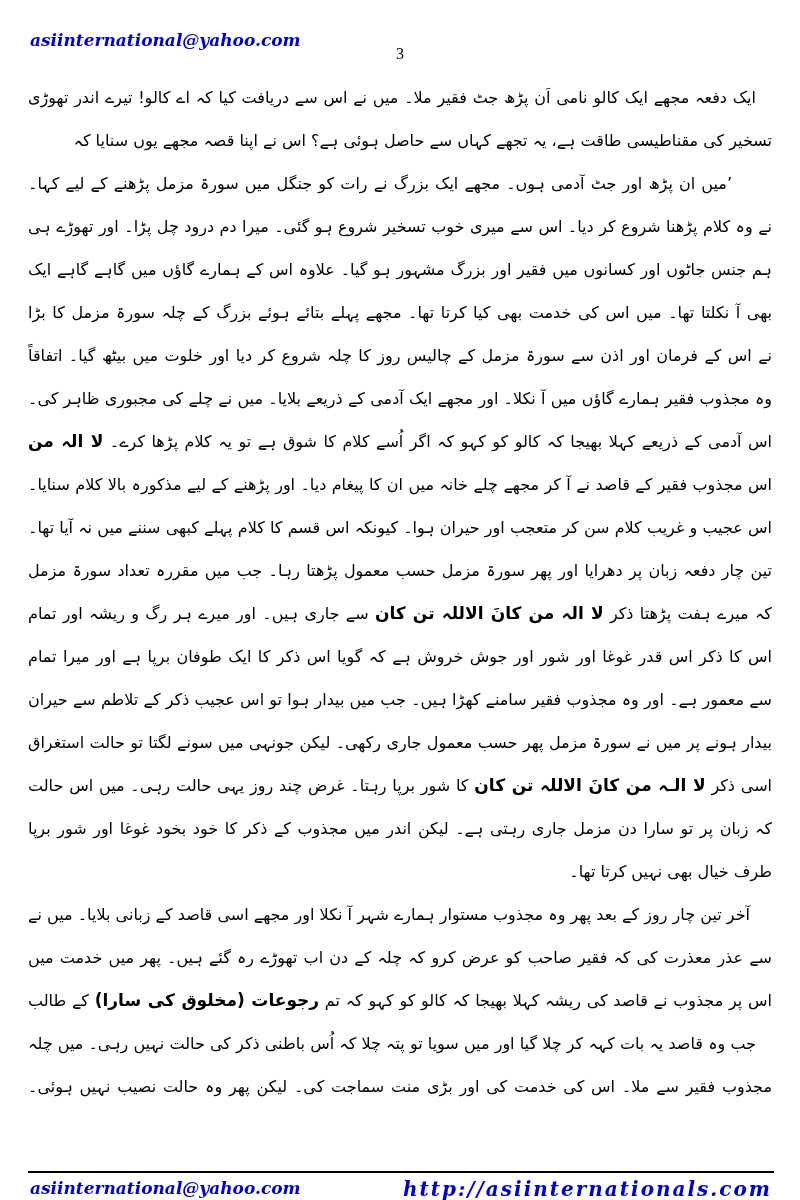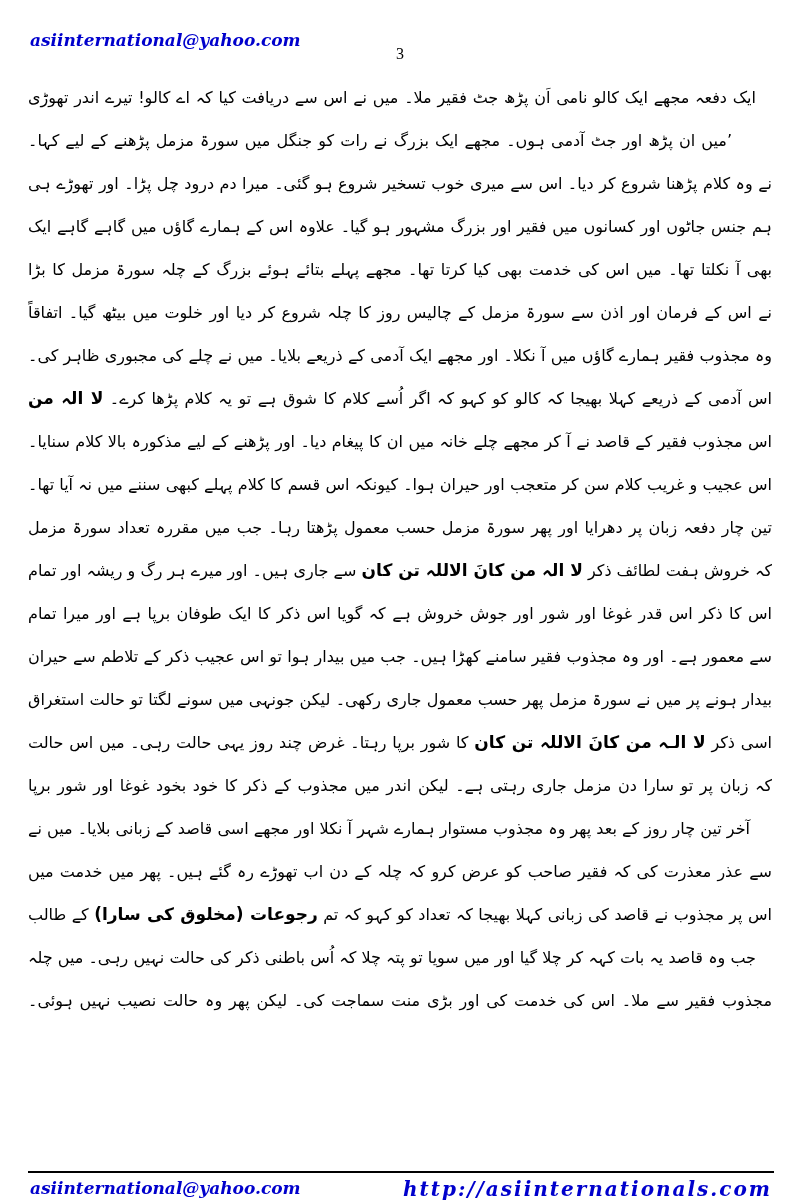--- a/index.html
+++ b/index.html
@@ -41,39 +41,41 @@
 <body>
 
 <div class="page">
 
   <div class="corner-link header-email">asiinternational@yahoo.com</div>
 
   <div class="page-number">3</div>
 
   <div class="body-text">
       <div class="line" style="padding-right: 16px;"><span class="seg">ایک دفعہ مجھے ایک کالو نامی اَن پڑھ جٹ فقیر ملا۔ میں نے اس سے دریافت کیا کہ اے کالو! تیرے اندر تھوڑی سی</span></div>
+      <div class="line end"><span class="seg">تسخیر کی مقناطیسی طاقت ہے، یہ تجھے کہاں سے حاصل ہوئی ہے؟ اس نے اپنا قصہ مجھے یوں سنایا کہ</span></div>
       <div class="line" style="padding-right: 40px;"><span class="seg">’میں ان پڑھ اور جٹ آدمی ہوں۔ مجھے ایک بزرگ نے رات کو جنگل میں سورۃ مزمل پڑھنے کے لیے کہا۔ چنانچہ میں</span></div>
       <div class="line"><span class="seg">نے وہ کلام پڑھنا شروع کر دیا۔ اس سے میری خوب تسخیر شروع ہو گئی۔ میرا دم درود چل پڑا۔ اور تھوڑے ہی عرصے کے اندر اپنے</span></div>
       <div class="line"><span class="seg">ہم جنس جاٹوں اور کسانوں میں فقیر اور بزرگ مشہور ہو گیا۔ علاوہ اس کے ہمارے گاؤں میں گاہے گاہے ایک مجذوب مستوار</span></div>
       <div class="line"><span class="seg">بھی آ نکلتا تھا۔ میں اس کی خدمت بھی کیا کرتا تھا۔ مجھے پہلے بتائے ہوئے بزرگ کے چلہ سورۃ مزمل کا بڑا اشتیاق پیدا ہوا۔ میں</span></div>
       <div class="line"><span class="seg">نے اس کے فرمان اور اذن سے سورۃ مزمل کے چالیس روز کا چلہ شروع کر دیا اور خلوت میں بیٹھ گیا۔ اتفاقاً میرے اثنائے چلہ میں</span></div>
       <div class="line"><span class="seg">وہ مجذوب فقیر ہمارے گاؤں میں آ نکلا۔ اور مجھے ایک آدمی کے ذریعے بلایا۔ میں نے چلے کی مجبوری ظاہر کی۔ اس مجذوب نے</span></div>
       <div class="line"><span class="seg">اس آدمی کے ذریعے کہلا بھیجا کہ کالو کو کہو کہ اگر اُسے کلام کا شوق ہے تو یہ کلام پڑھا کرے۔ </span><span class="zikr">لا الہ من کانَ الاللہ تن کان</span></div>
       <div class="line"><span class="seg">اس مجذوب فقیر کے قاصد نے آ کر مجھے چلے خانہ میں ان کا پیغام دیا۔ اور پڑھنے کے لیے مذکورہ بالا کلام سنایا۔ تو میں</span></div>
       <div class="line"><span class="seg">اس عجیب و غریب کلام سن کر متعجب اور حیران ہوا۔ کیونکہ اس قسم کا کلام پہلے کبھی سننے میں نہ آیا تھا۔ میں نے بطور یادداشت اسے</span></div>
       <div class="line"><span class="seg">تین چار دفعہ زبان پر دھرایا اور پھر سورۃ مزمل حسب معمول پڑھتا رہا۔ جب میں مقررہ تعداد سورۃ مزمل پڑھ کر سویا تو میں دیکھا</span></div>
-      <div class="line"><span class="seg">کہ خروش ہفت لطائف ذکر </span><span class="zikr">لا الہ من کانَ الاللہ تن کان</span><span class="seg"> سے جاری ہیں۔ اور میرے ہر رگ و ریشہ اور تمام بدن میں</span></div>
+      <div class="line"><span class="seg">کہ میرے ہفت پڑھتا ذکر </span><span class="zikr">لا الہ من کانَ الاللہ تن کان</span><span class="seg"> سے جاری ہیں۔ اور میرے ہر رگ و ریشہ اور تمام بدن میں</span></div>
       <div class="line"><span class="seg">اس کا ذکر اس قدر غوغا اور شور اور جوش خروش ہے کہ گویا اس ذکر کا ایک طوفان برپا ہے اور میرا تمام وجود اس ذکر کی لذت</span></div>
       <div class="line"><span class="seg">سے معمور ہے۔ اور وہ مجذوب فقیر سامنے کھڑا ہیں۔ جب میں بیدار ہوا تو اس عجیب ذکر کے تلاطم سے حیران رہ گیا۔ خیر</span></div>
       <div class="line"><span class="seg">بیدار ہونے پر میں نے سورۃ مزمل پھر حسب معمول جاری رکھی۔ لیکن جونہی میں سونے لگتا تو حالت استغراق میں اپنے اندر</span></div>
       <div class="line"><span class="seg">اسی ذکر </span><span class="zikr">لا الـہ من کانَ الاللہ تن کان</span><span class="seg"> کا شور برپا رہتا۔ غرض چند روز یہی حالت رہی۔ میں اس حالت سے بہت حیران تھا</span></div>
       <div class="line"><span class="seg">کہ زبان پر تو سارا دن مزمل جاری رہتی ہے۔ لیکن اندر میں مجذوب کے ذکر کا خود بخود غوغا اور شور برپا ہے۔ حالانکہ میں اسکی</span></div>
+      <div class="line end"><span class="seg">طرف خیال بھی نہیں کرتا تھا۔</span></div>
       <div class="line" style="padding-right: 22px;"><span class="seg">آخر تین چار روز کے بعد پھر وہ مجذوب مستوار ہمارے شہر آ نکلا اور مجھے اسی قاصد کے زبانی بلایا۔ میں نے قاصد</span></div>
       <div class="line"><span class="seg">سے عذر معذرت کی کہ فقیر صاحب کو عرض کرو کہ چلہ کے دن اب تھوڑے رہ گئے ہیں۔ پھر میں خدمت میں حاضر ہوں گا۔</span></div>
-      <div class="line"><span class="seg">اس پر مجذوب نے قاصد کی زبانی کہلا بھیجا کہ تعداد کو کہو کہ تم </span><span class="zikr">رجوعات (مخلوق کی سارا)</span><span class="seg"> کے طالب ہو۔ رب کے طالب نہیں</span></div>
+      <div class="line"><span class="seg">اس پر مجذوب نے قاصد کی ریشہ کہلا بھیجا کہ کالو کو کہو کہ تم </span><span class="zikr">رجوعات (مخلوق کی سارا)</span><span class="seg"> کے طالب ہو۔ رب کے طالب نہیں</span></div>
       <div class="line" style="padding-right: 16px;"><span class="seg">جب وہ قاصد یہ بات کہہ کر چلا گیا اور میں سویا تو پتہ چلا کہ اُس باطنی ذکر کی حالت نہیں رہی۔ میں چلہ ختم کر کے اس</span></div>
       <div class="line"><span class="seg">مجذوب فقیر سے ملا۔ اس کی خدمت کی اور بڑی منت سماجت کی۔ لیکن پھر وہ حالت نصیب نہیں ہوئی۔ سورۃ مزمل کے پڑھنے سے</span></div>
     </div>
 
   <div class="footer-rule"></div>
 
   <div class="corner-link footer-email">asiinternational@yahoo.com</div>
 
   <div class="corner-link footer-site">http://asiinternationals.com</div>
 

